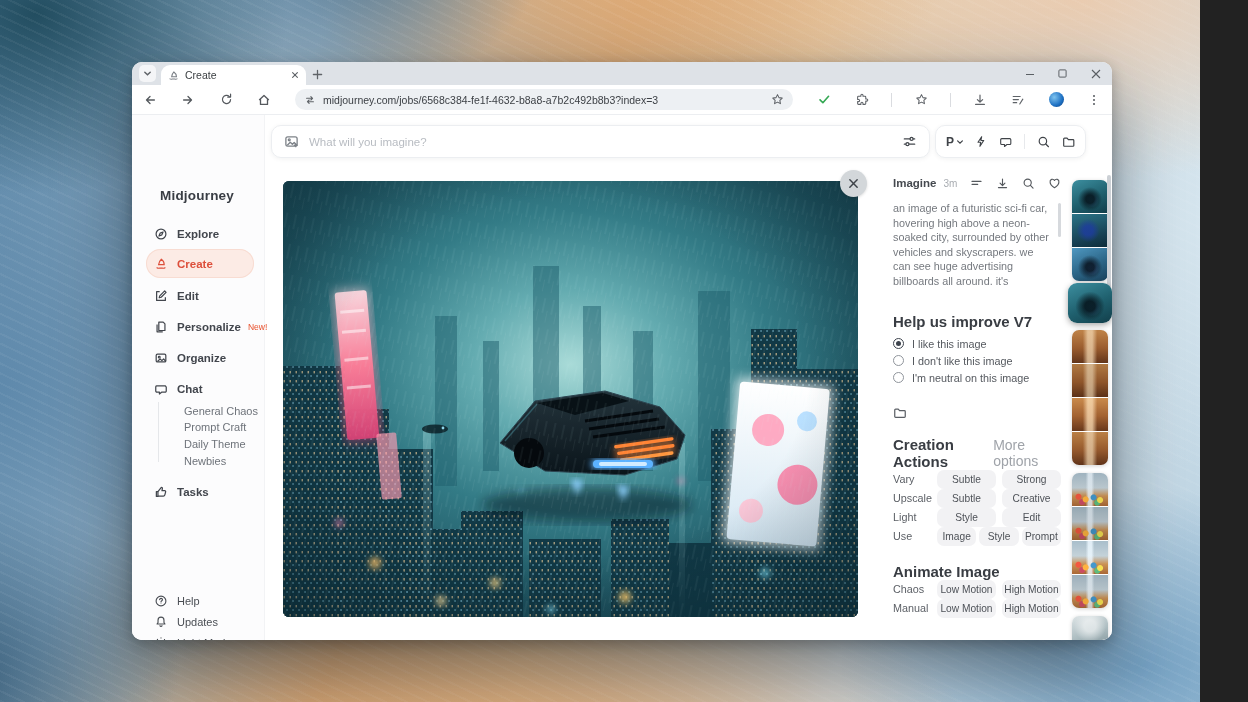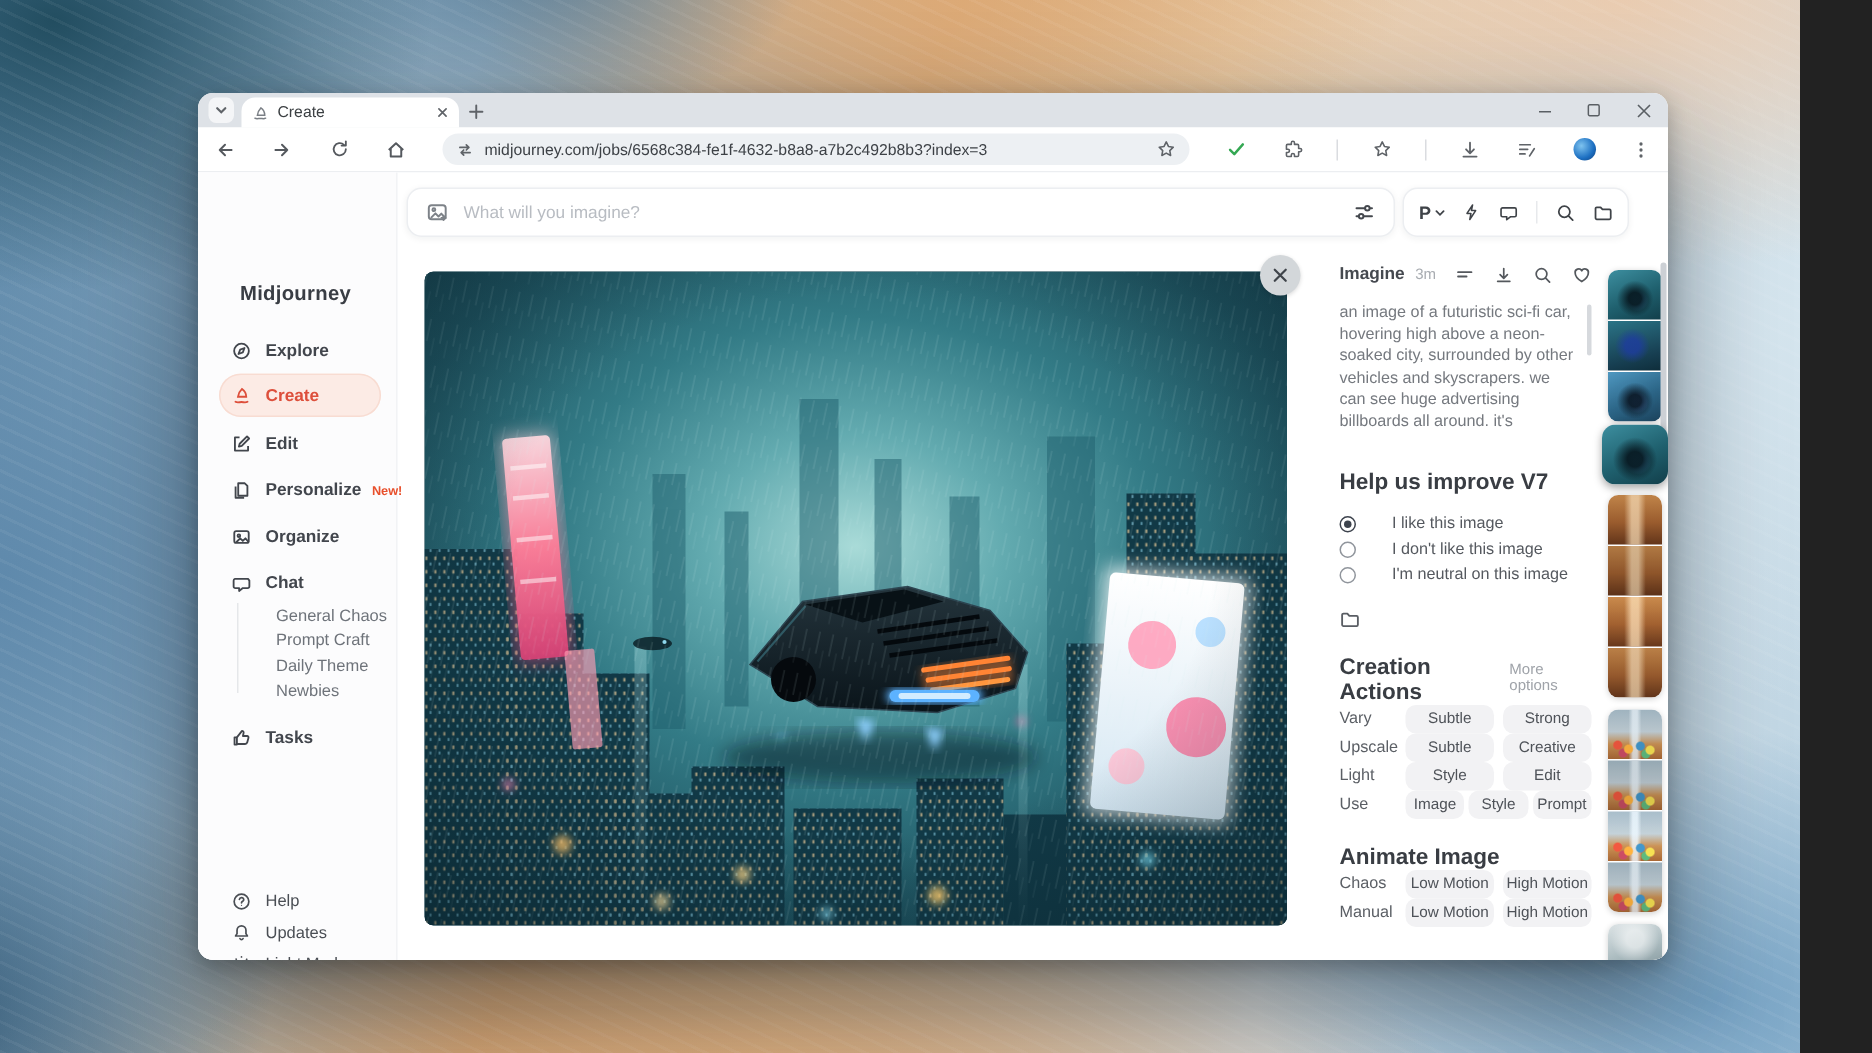--- a/index.html
+++ b/index.html
@@ -33,21 +33,21 @@
 .url{font-size:10.5px;color:#3d4146;flex:1;white-space:nowrap;overflow:hidden}
 .extdiv{width:1px;height:14px;background:#dadce0;margin:0 2px}
 .avatar-chip{width:15px;height:15px;border-radius:50%;background:radial-gradient(circle at 35% 35%,#7ec3ef,#1c6fc2 60%,#123d77);flex:none}
 
 .content{position:absolute;left:0;top:53px;right:0;bottom:0;background:#fff}
 .sidebar{position:absolute;left:0;top:0;width:133px;bottom:0;background:#fcfcfd;border-right:1px solid #f2f3f5}
 .brand{position:absolute;left:28px;top:73px;font-size:13.5px;font-weight:bold;letter-spacing:.2px;color:#393d44}
 .nav-item{position:absolute;left:14px;width:108px;height:21px;display:flex;align-items:center;gap:9px;padding-left:8px;font-size:11.5px;font-weight:bold;color:#42464d}
 .nav-item svg{width:14px;height:14px;flex:none}
 .nav-create{height:29px;border-radius:15px;background:#fcebe5;box-shadow:inset 0 0 0 1px #f8dcd2;color:#dd4f3b}
-.badge-new{font-size:8.5px;color:#e8502c;font-weight:bold;margin-left:-2px}
+.badge-new{font-size:8.5px;color:#e8502c;font-weight:normal;margin-left:-2px}
 .nav-sub{position:absolute;left:52px;font-size:11px;color:#6e737a}
 .rail{position:absolute;left:26px;top:287px;width:1px;height:60px;background:#e5e7ea}
 .nav-foot{font-weight:normal;font-size:11px;color:#4a4e54}
 
 .promptbar{position:absolute;left:139px;top:10px;width:659px;height:33px;background:#fff;border:1px solid #eceef1;border-radius:10px;box-shadow:0 1px 5px rgba(20,30,40,.06);display:flex;align-items:center;padding:0 12px;gap:10px}
 .promptbar input{flex:1;border:0;outline:0;font-size:11.5px;color:#3c4043;font-family:inherit;background:transparent}
 .promptbar input::placeholder{color:#b8bcc2}
 .pb-ic{color:#7d8288;display:flex}
 .pb-tune{color:#44484e;display:flex}
 .toolpill{position:absolute;left:803px;top:10px;width:151px;height:33px;background:#fff;border:1px solid #eceef1;border-radius:10px;box-shadow:0 1px 5px rgba(20,30,40,.06);display:flex;align-items:center;padding:0 10px;gap:11px;z-index:6;color:#3f4348}
@@ -58,27 +58,27 @@
 .closebtn{position:absolute;left:708px;top:55px;width:27px;height:27px;border-radius:50%;background:#d3d7da;display:flex;align-items:center;justify-content:center;color:#3f444a;z-index:7;box-shadow:0 1px 3px rgba(0,0,0,.15)}
 
 .panel{position:absolute;left:761px;top:60px;width:168px;color:#42464c}
 .p-head{display:flex;align-items:center;height:16px}
 .p-title{font-size:11.5px;font-weight:bold;color:#45494f}
 .p-time{font-size:10px;color:#a8acb1;margin-left:7px;flex:1}
 .p-ic{display:flex;align-items:center;gap:13px;color:#54585d}
 .p-prompt{margin-top:10px;font-size:10.8px;line-height:14.6px;color:#75797f;width:158px}
 .p-scroll{position:absolute;right:0;top:28px;width:3px;height:34px;border-radius:2px;background:#d6d9dd}
 .p-sect{font-size:15px;font-weight:bold;color:#393d43}
-.radio-row{display:flex;align-items:flex-end;gap:24px;height:17px;font-size:10.8px;color:#55595f}
+.radio-row{display:flex;align-items:flex-start;gap:8px;height:17px;font-size:10.8px;color:#55595f}
 .radio{width:11px;height:11px;border-radius:50%;border:1.5px solid #90959c;flex:none}
 .radio.sel{border-color:#3d434d;display:flex;align-items:center;justify-content:center}
 .radio.sel:after{content:"";width:5px;height:5px;border-radius:50%;background:#3d434d}
 .p-folder{margin-top:17px;color:#5a5e64;display:flex}
 .p-acthead{display:flex;align-items:baseline;justify-content:space-between;margin-top:16px}
-.p-more{font-size:10px;color:#9fa3a9}
+.p-more{font-size:14px;color:#9fa3a9}
 .arow{display:flex;align-items:center;height:19px}
 .arow-label{width:44px;font-size:10.8px;color:#5b5f65;flex:none}
 .abtns{flex:1;display:flex;gap:6px}
 .abtns.tight{gap:3px}
 .pbtn{flex:1;background:#f2f2f4;border-radius:7px;font-size:10.2px;color:#4e5258;text-align:center;padding:4px 2px;white-space:nowrap}
 
 .tgroup{position:absolute;left:940px;width:36px;display:flex;flex-direction:column;gap:1px;border-radius:7px;overflow:hidden;box-shadow:0 1px 4px rgba(0,0,0,.18)}
 .thumb{width:36px;height:33px}
 .th-sel{position:absolute;left:936px;top:168px;width:44px;height:40px;border-radius:9px;box-shadow:0 2px 6px rgba(0,0,0,.35);z-index:5}
 .th-scifi{background:radial-gradient(circle at 50% 58%,rgba(8,26,34,.95) 0 16%,rgba(8,26,34,0) 46%),radial-gradient(circle at 55% 62%,rgba(90,180,255,.5) 0 8%,transparent 25%),linear-gradient(155deg,#3d8fa0 0%,#1f606e 55%,#123e4a 100%)}

